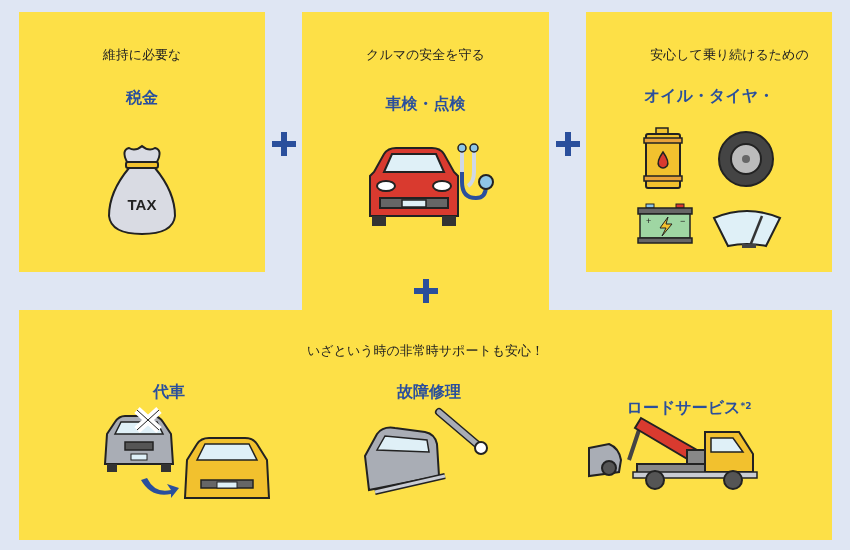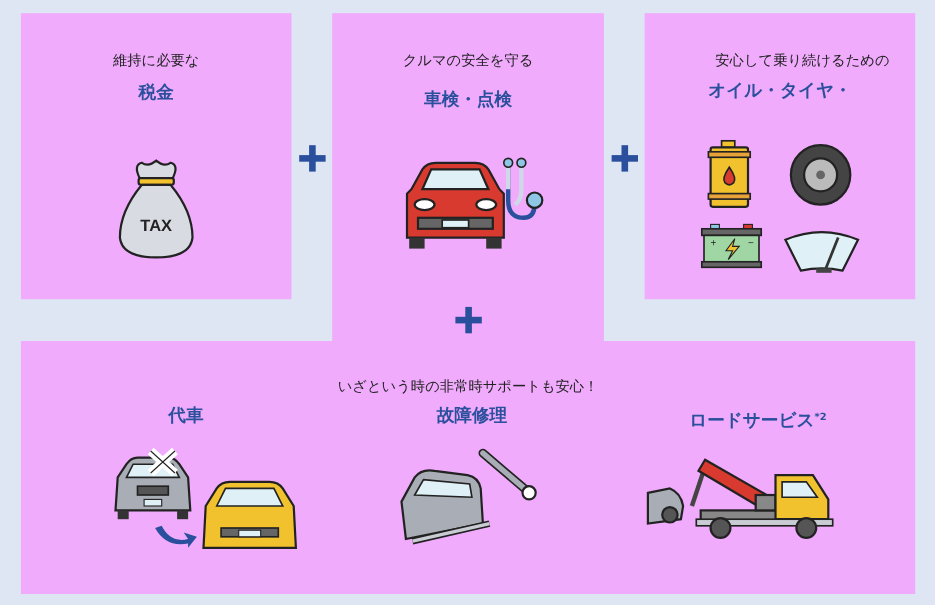--- a/index.html
+++ b/index.html
@@ -1,20 +1,20 @@
 <!DOCTYPE html>
 <html><head>
 <meta charset="utf-8">
 <style>
   html, body { margin:0; padding:0; }
   body { width:850px; height:550px; background:#dfe6f3; position:relative; overflow:hidden;
          font-family:"DejaVu Sans", "Liberation Sans", sans-serif; }
-  .box { position:absolute; background:#f0abfc; }
+  .box { position:absolute; background:#fde047; }
   .sub { position:absolute; left:0; right:0; text-align:center; font-size:13px; color:#222; }
-  .title { position:absolute; left:0; right:0; text-align:center; font-size:16px; font-weight:bold; color:#2a4f9c; line-height:24px; }
+  .title { position:absolute; left:0; right:0; text-align:center; font-size:16px; font-weight:bold; color:#2a4f9c; line-height:24px;margin-top:14px; }
   .title sup { font-size:9px; vertical-align:top; position:relative; top:-2px; }
   .plus { position:absolute; width:24px; height:24px; }
   .plus::before, .plus::after { content:""; position:absolute; background:#2a4f9c; }
   .plus::before { left:0; top:9px; width:24px; height:6px; }
   .plus::after { left:9px; top:0; width:6px; height:24px; }
   svg { position:absolute; overflow:visible; }
 </style>
 </head>
 <body>
 
@@ -116,21 +116,21 @@
       <path d="M36 4 L58 24 M58 4 L36 24" stroke="#222" stroke-width="1" fill="none"></path>
       <path d="M46 72 Q54 88 70 84 L66 78 L78 82 L70 92 L70 88 Q50 92 40 74 Z" fill="#2a4f9c"></path>
       <path d="M86 54 L96 38 Q100 32 108 32 L144 32 Q152 32 156 38 L166 54 L168 92 L84 92 Z" fill="#f2c12e" stroke="#222" stroke-width="2"></path>
       <path d="M96 54 L104 38 L148 38 L156 54 Z" fill="#dff0f7" stroke="#222" stroke-width="1.5"></path>
       <rect x="100" y="74" width="52" height="8" fill="#666" stroke="#222" stroke-width="1.5"></rect>
       <rect x="116" y="76" width="20" height="6" fill="#dff0f7" stroke="#222" stroke-width="1"></rect>
     </svg>
   </div>
 
   <div style="position:absolute;left:540px;top:56px;width:260px;height:170px;">
-    <div class="title" style="top:4px;">
+    <div class="title" style="top:16px;">
       <span>ロードサービス</span><sup>*2</sup>
     </div>
     <svg style="left:30px;top:48px;" width="180" height="80" viewBox="0 0 180 80">
       <path d="M0 34 L20 30 Q30 34 32 46 L30 58 L0 62 Z" fill="#a9adb5" stroke="#222" stroke-width="2"></path>
       <circle cx="20" cy="54" r="7" fill="#555" stroke="#222" stroke-width="2"></circle>
       <path d="M40 46 L52 10" stroke="#444" stroke-width="4"></path>
       <path d="M52 4 L108 36 L100 46 L46 14 Z" fill="#d93a2f" stroke="#222" stroke-width="2"></path>
       <rect x="48" y="50" width="80" height="10" fill="#888" stroke="#222" stroke-width="2"></rect>
       <rect x="98" y="36" width="18" height="14" fill="#888" stroke="#222" stroke-width="2"></rect>
       <path d="M116 18 L150 18 L164 40 L164 58 L116 58 Z" fill="#f2c12e" stroke="#222" stroke-width="2"></path>

